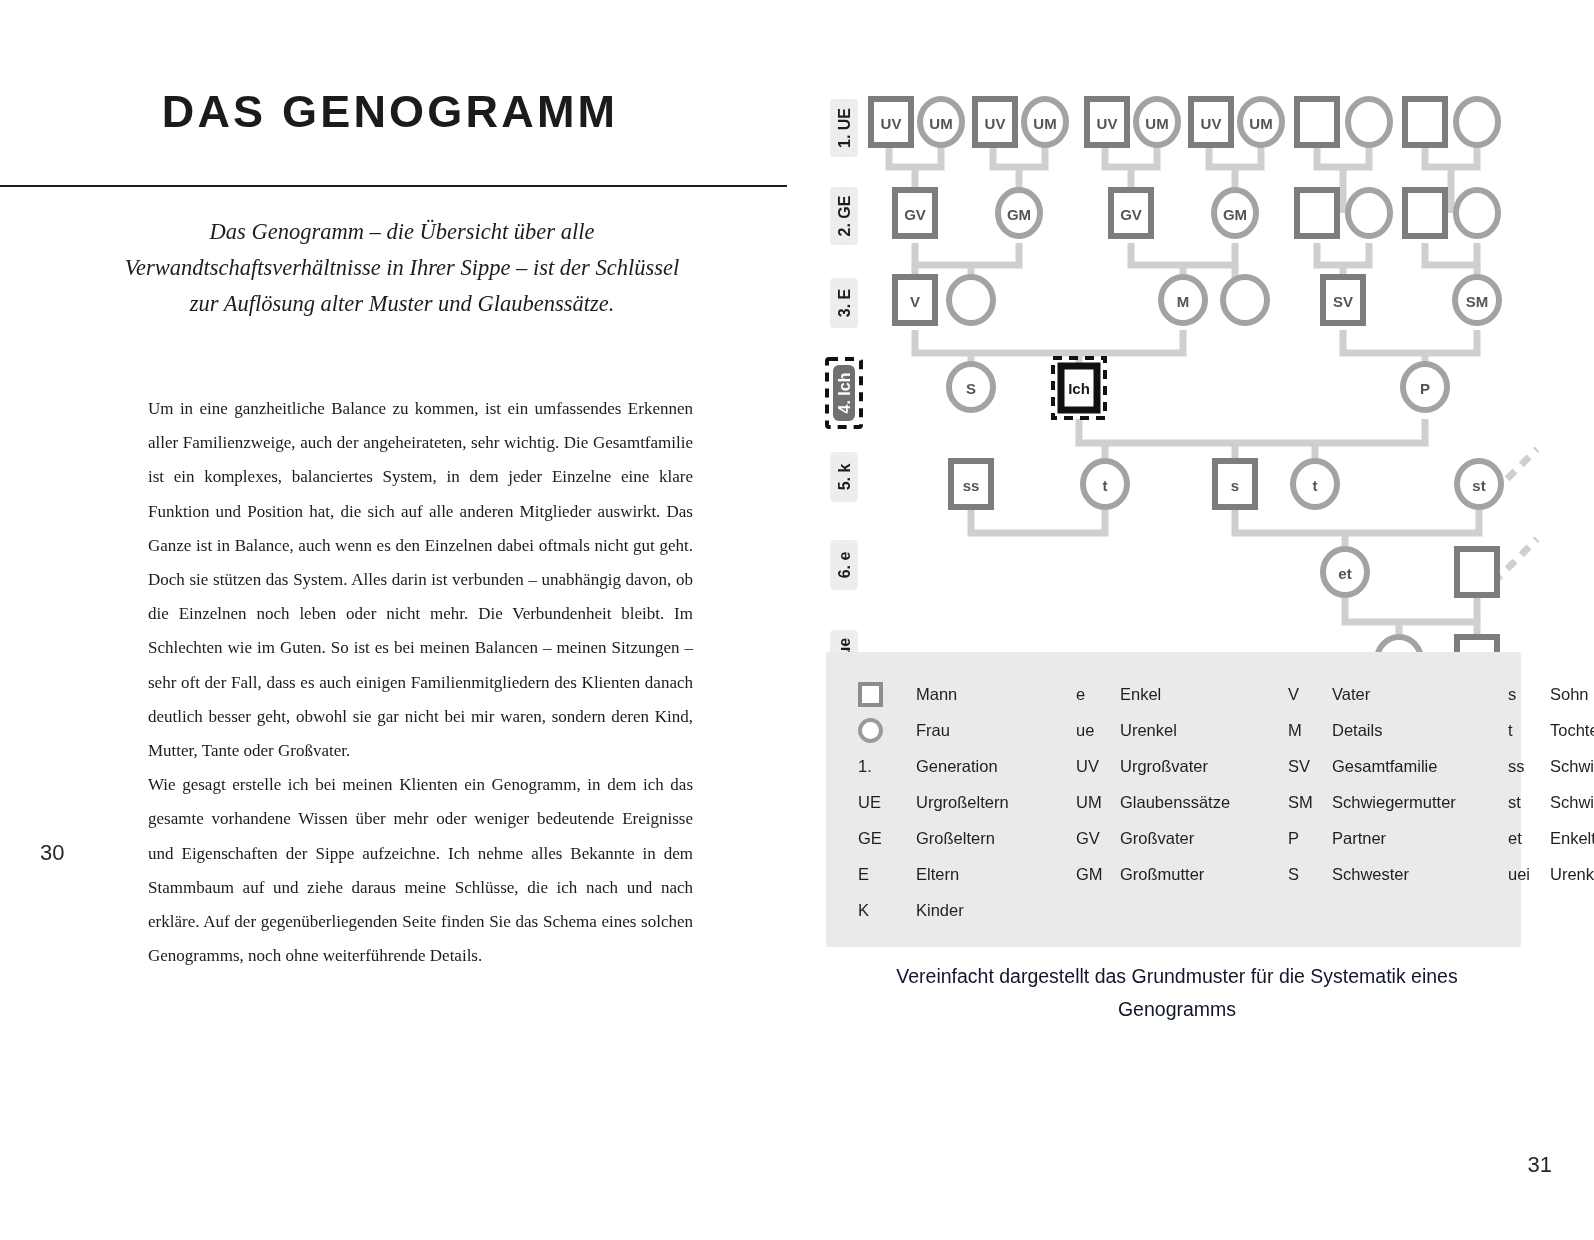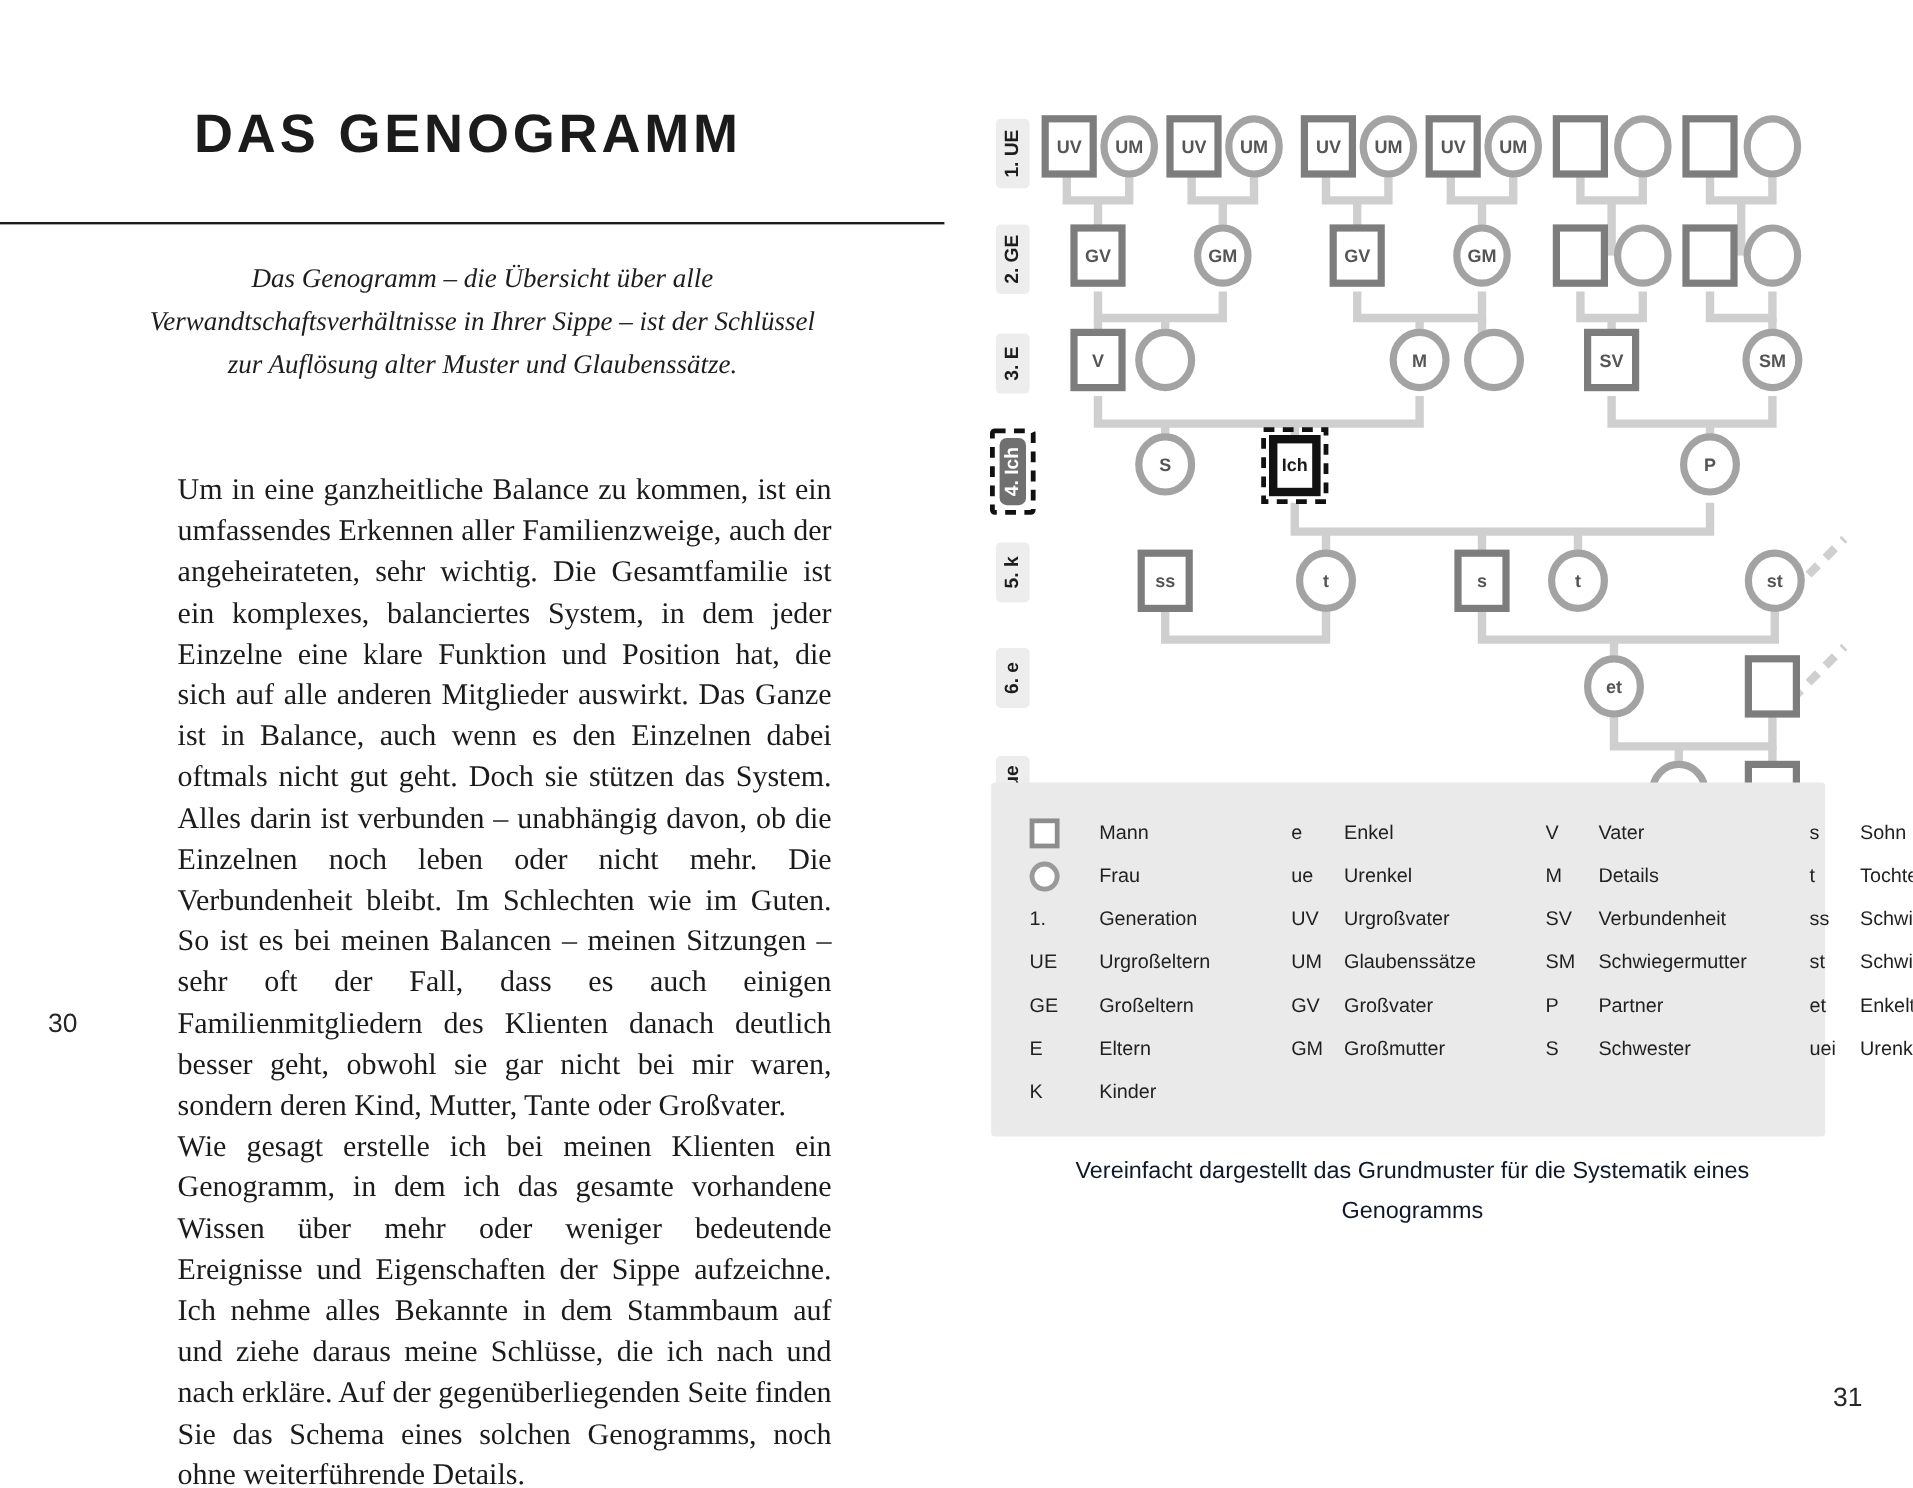--- a/index.html
+++ b/index.html
@@ -26,21 +26,21 @@
     text-align:center;
     font-family:"Liberation Serif", serif;
     font-style:italic;font-size:22.5px;line-height:36px;color:#1d1d1d;
   }
   .body-col{
     position:absolute;left:148px;top:392px;width:545px;
   }
   .body-col p{
     margin:0;
     font-family:"Liberation Serif", serif;
-    font-size:25px;line-height:34.2px;color:#1b1b1b;
+    font-size:17px;line-height:34.2px;color:#1b1b1b;
     text-align:justify;text-justify:inter-word;
     hyphens:none;
   }
   .subhead{
     margin:54px 0 26px 0 !important;
     font-family:"Liberation Sans", sans-serif !important;
     font-size:21px !important;font-weight:700;letter-spacing:2.1px;
     text-align:center !important;color:#1b1b1b;
   }
   .folio{
@@ -389,21 +389,21 @@
       <div class="abbr">M</div>
       <div class="word">Details</div>
       <div class="abbr">t</div>
       <div class="word">Tochter</div>
 
       <div class="abbr">1.</div>
       <div class="word">Generation</div>
       <div class="abbr">UV</div>
       <div class="word">Urgroßvater</div>
       <div class="abbr">SV</div>
-      <div class="word">Verbundenheit</div>
+      <div class="word">Gesamtfamilie</div>
       <div class="abbr">ss</div>
       <div class="word">Schwiegersohn</div>
 
       <div class="abbr">UE</div>
       <div class="word">Urgroßeltern</div>
       <div class="abbr">UM</div>
       <div class="word">Glaubenssätze</div>
       <div class="abbr">SM</div>
       <div class="word">Schwiegermutter</div>
       <div class="abbr">st</div>

